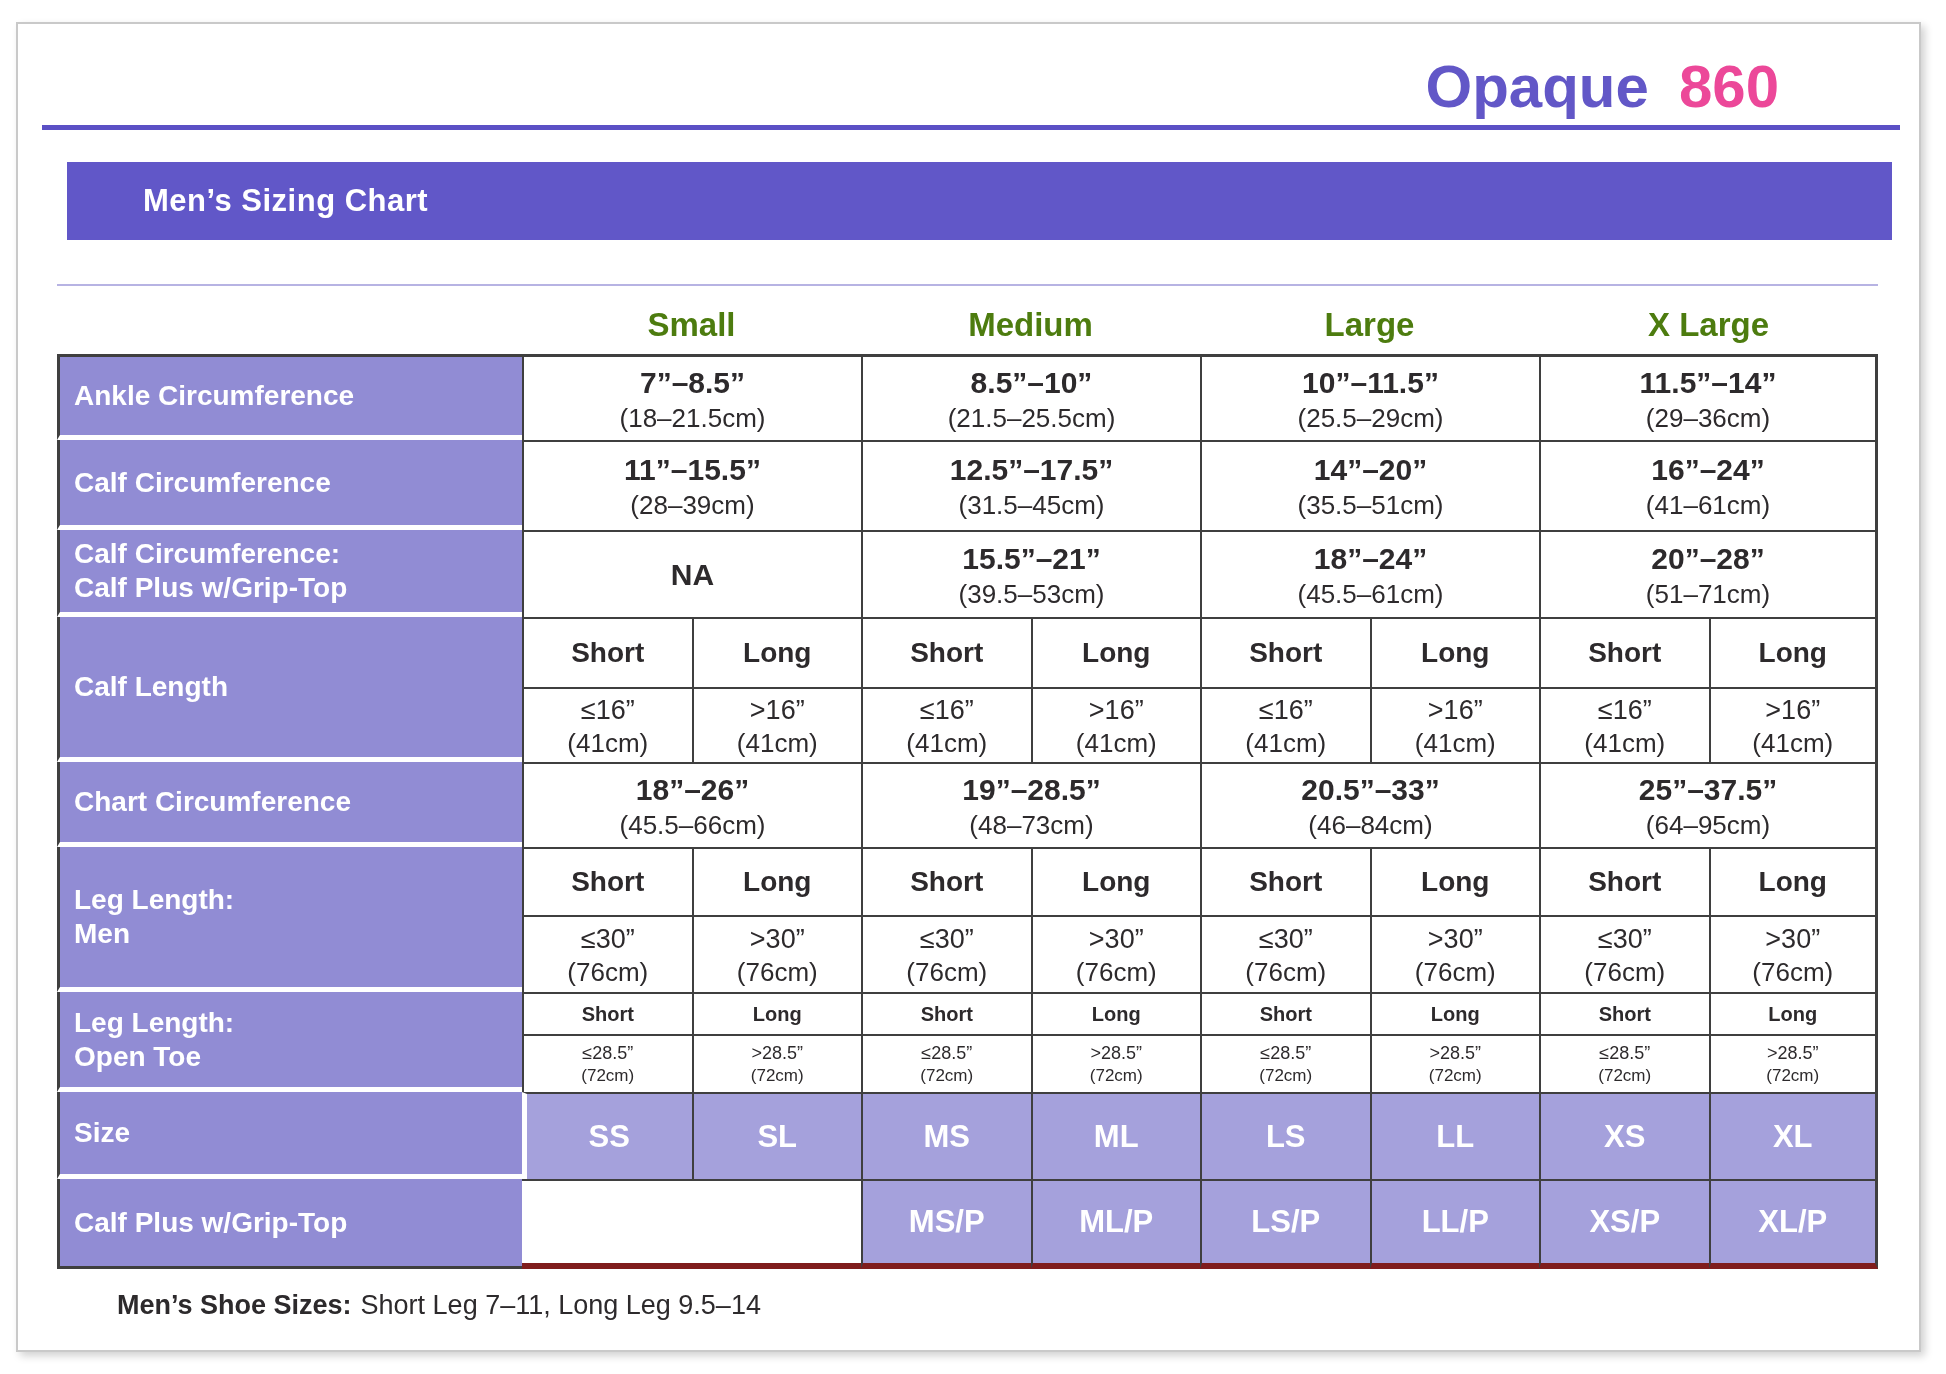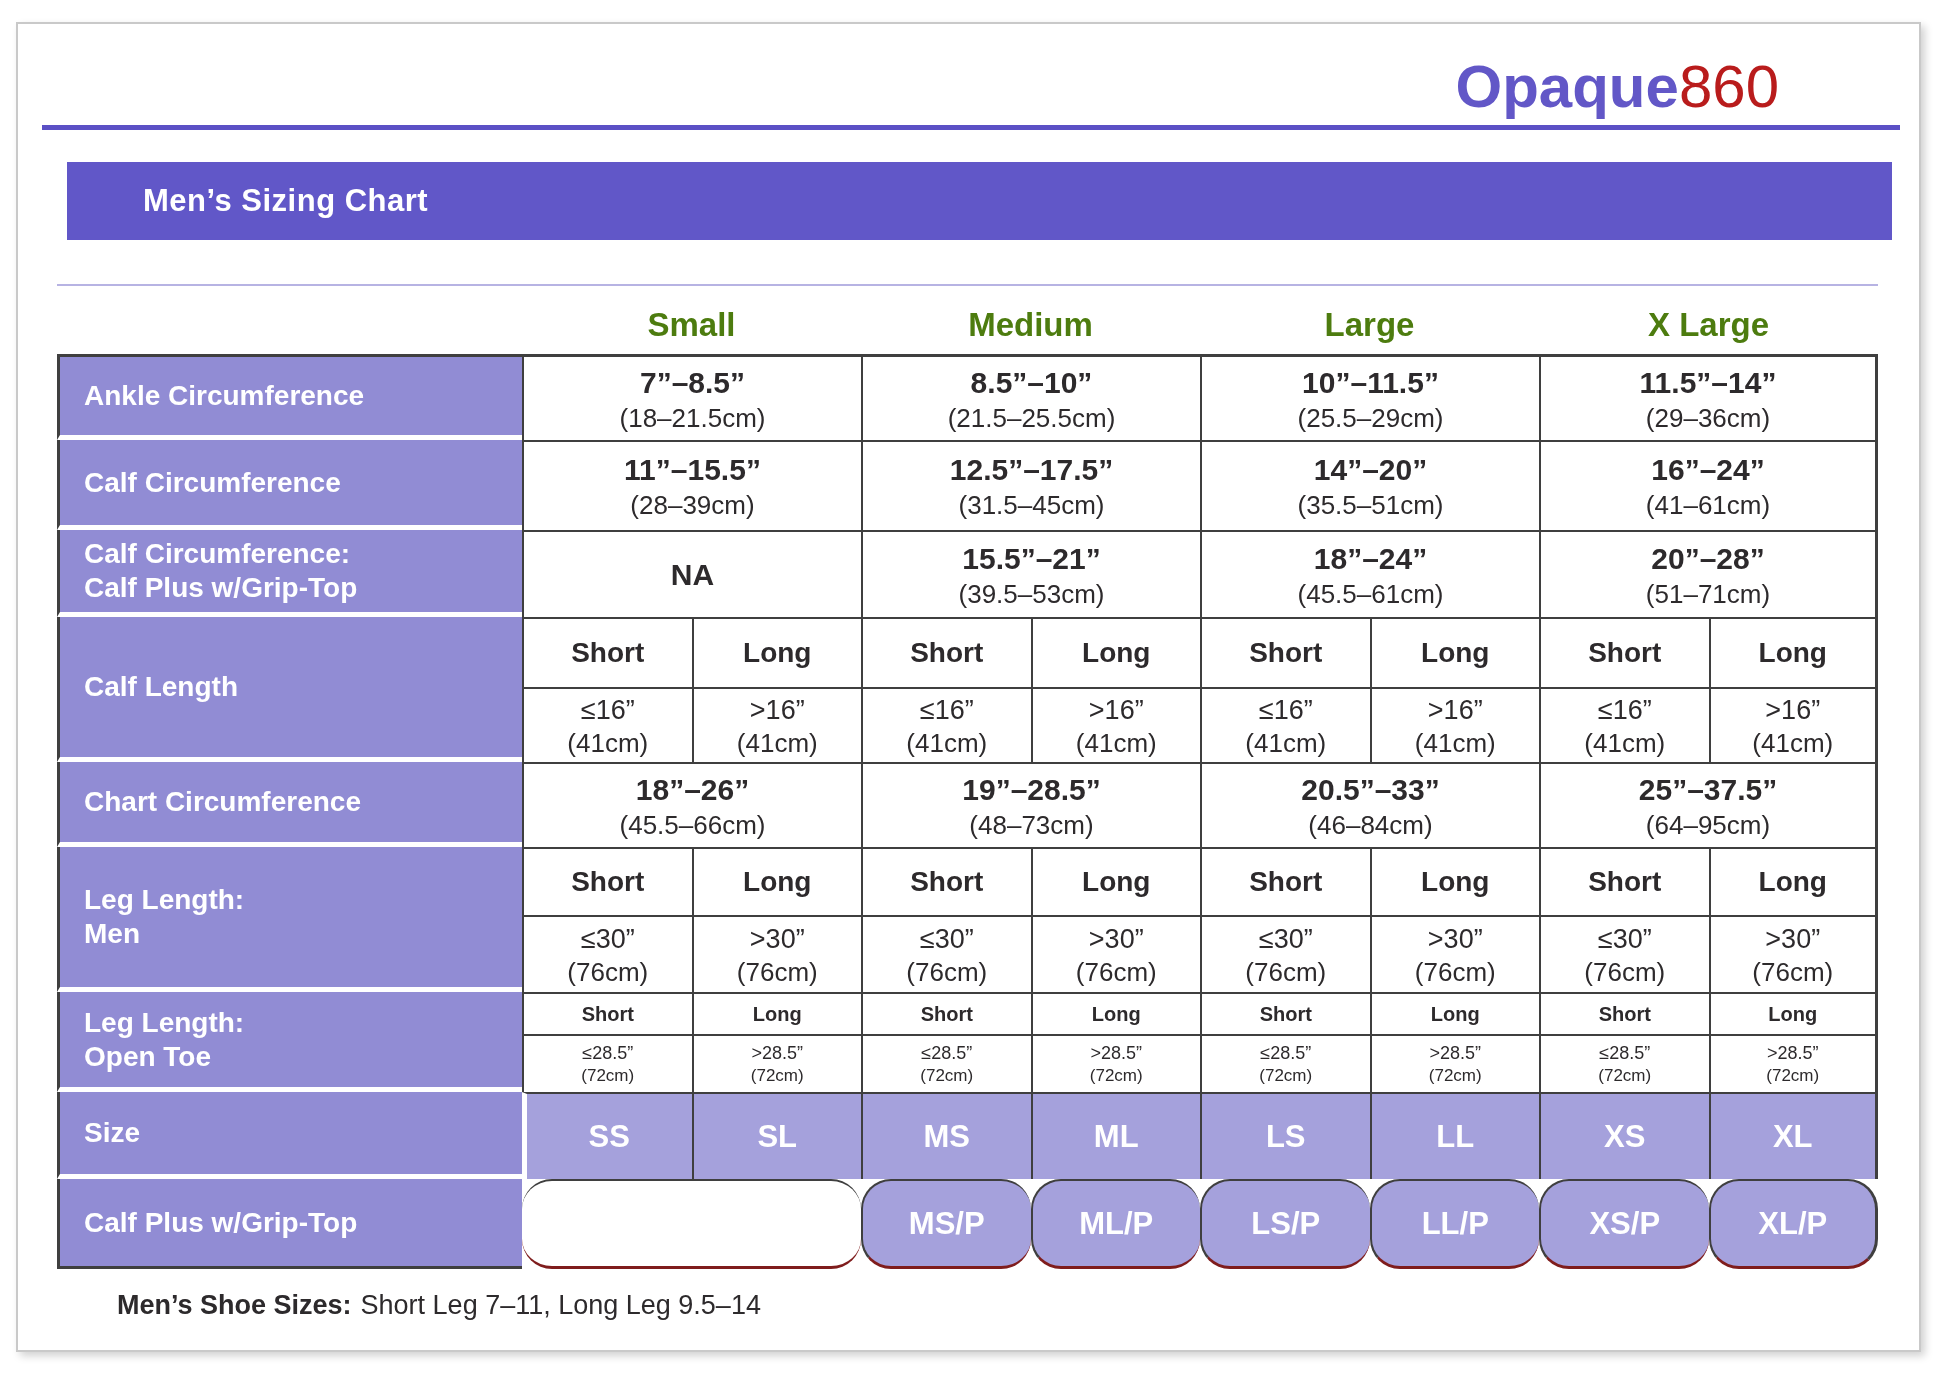--- a/index.html
+++ b/index.html
@@ -7,50 +7,50 @@
   body { font-family:"Liberation Sans","DejaVu Sans",sans-serif; color:#2d2a2c; }
   .page { position:relative; width:1946px; height:1374px; background:#ffffff; overflow:hidden; }
   .card { position:absolute; left:16px; top:22px; width:1905px; height:1330px;
           background:#ffffff; border:2px solid #c9c9c9; box-shadow:4px 4px 8px rgba(0,0,0,.18); }
 
   
   .brand { position:absolute; left:112px; top:24px; font-size:56px; font-weight:300;
            letter-spacing:2px; color:#837bd1; }
   .product { position:absolute; top:28px; right:140px; font-size:60px; color:#6257c7; }
   .product .pname { font-weight:800; }
-  .product .pnum  { font-weight:400; color:#b91c1c; margin-left:0; }
+  .product .pnum  { font-weight:700; color:#ec4899; margin-left:30px; }
   .header-rule { position:absolute; left:24px; top:101px; width:1858px; height:5px; background:#5b50c5; }
 
   
   .banner { position:absolute; left:49px; top:138px; width:1825px; height:78px; background:#6157c8;
             display:flex; align-items:center; }
   .banner .btxt { color:#ffffff; font-weight:700; font-size:31px; padding-left:76px; letter-spacing:.5px; }
 
   .cols-rule { position:absolute; left:39px; top:260px; width:1821px; height:2px; background:#b7b3e3; }
 
   
   .grid { position:absolute; left:39px; top:268px; width:1821px;
           display:grid;
           grid-template-columns:465px repeat(8,169.5px);
           grid-template-rows:62px 86px 90px 87px 70px 75px 85px 68px 77px 42px 58px 87px 90px; }
 
   .size-head { display:flex; align-items:flex-end; justify-content:center; padding-bottom:10px;
                font-size:33px; font-weight:700; color:#4d7c0f; }
 
   .lbl { background:#918cd4; color:#ffffff; font-size:28px; font-weight:700; line-height:34px;
-         display:flex; flex-direction:column; justify-content:center; padding-left:24px;
+         display:flex; flex-direction:column; justify-content:center; padding-left:14px;
          border-left:3px solid #3f3f3f; border-bottom:5px solid #ffffff; }
   .lbl.first-lbl { border-top:3px solid #3f3f3f; }
   .lbl.last-lbl  { border-bottom:3px solid #3f3f3f; }
 
   .vcell, .slh, .slv, .ecell { background:#ffffff; border-left:2px solid #3f3f3f; border-top:2px solid #3f3f3f;
           display:flex; flex-direction:column; align-items:center; justify-content:center; text-align:center; }
   .bt3 { border-top-width:3px; }
   .br3 { border-right:3px solid #3f3f3f; }
-  .bb3 { border-bottom:3px solid #7f1d1d;border-radius:30px; }
+  .bb3 { border-bottom:6px solid #7f1d1d; }
 
   .in { font-size:30px; font-weight:700; color:#2d2a2c; line-height:38px; }
   .cm { font-size:26px; font-weight:400; color:#2d2a2c; line-height:32px; }
   .na { font-size:30px; font-weight:700; }
 
   .slh { font-size:28px; font-weight:700; }
   .slv .in-s { font-size:27px; font-weight:400; line-height:34px; }
   .slv .cm-s { font-size:26px; font-weight:400; line-height:32px; }
 
   .slh.small { font-size:20px; }

